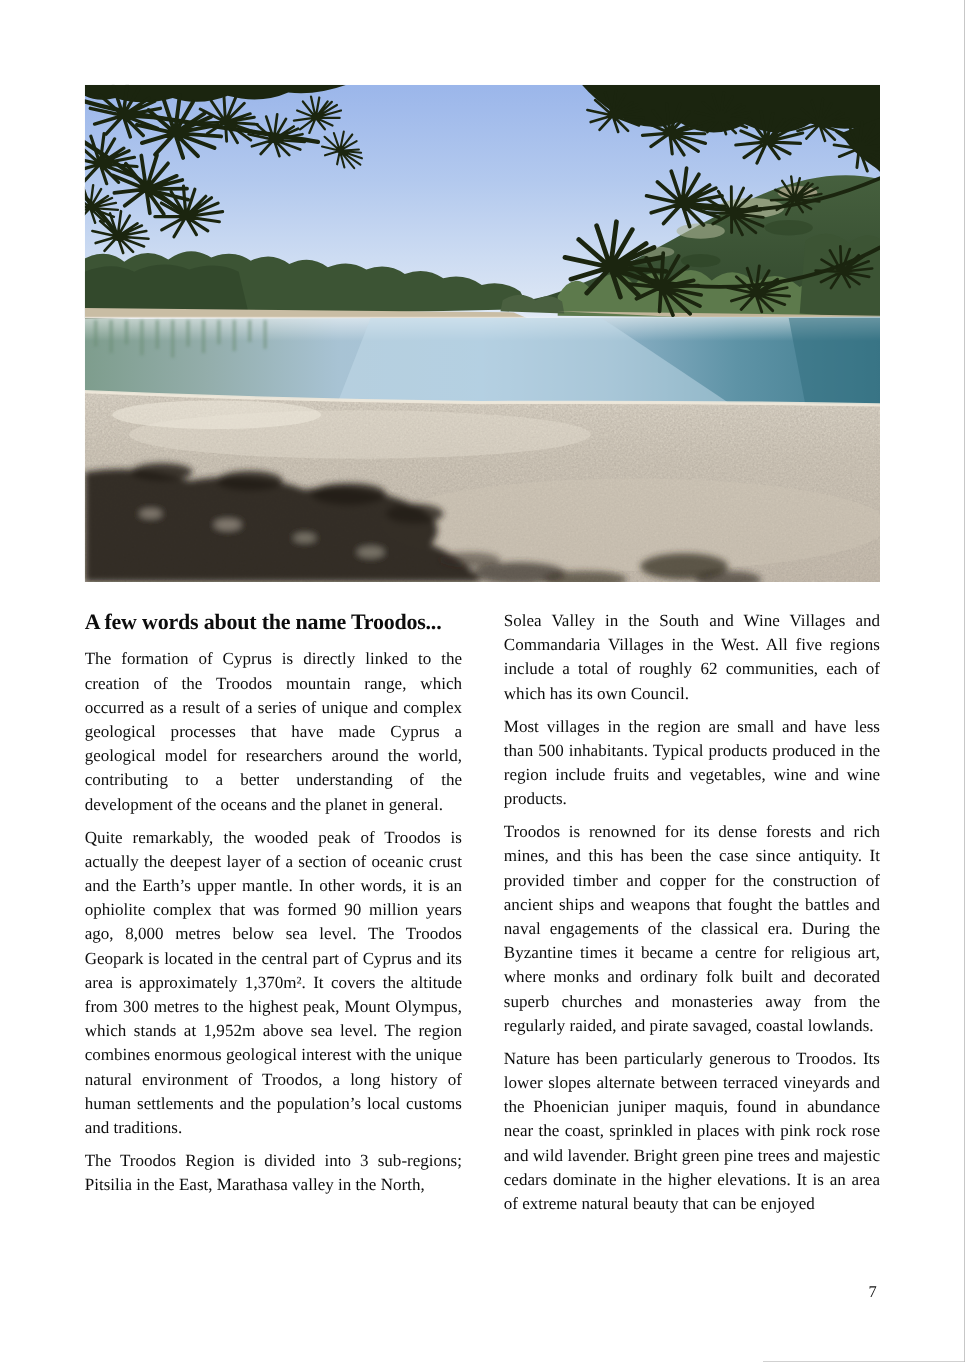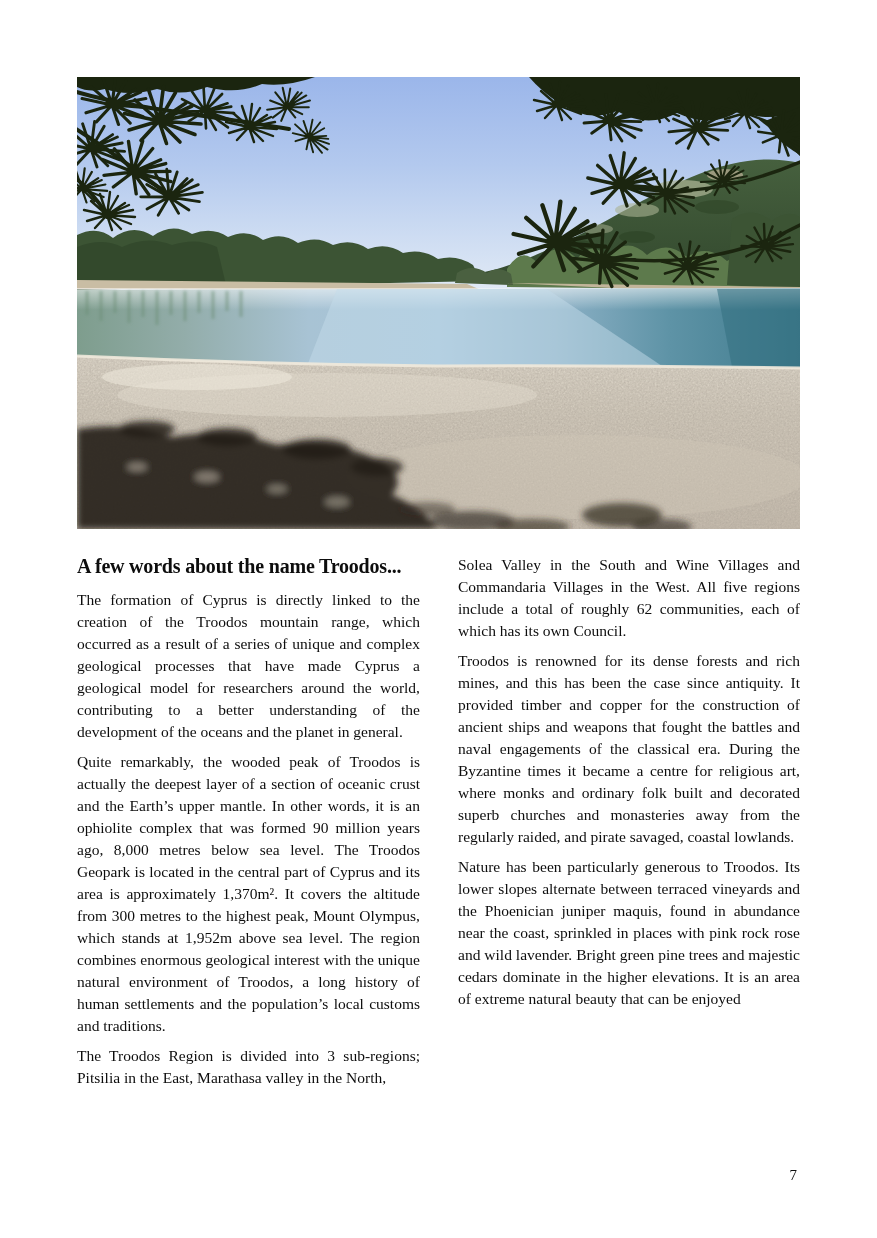--- a/index.html
+++ b/index.html
@@ -192,20 +192,21 @@
 
   <div class="columns">
     <div class="col left">
       <h1 class="heading">A few words about the name Troodos...</h1>
       <p>The formation of Cyprus is directly linked to the creation of the Troodos mountain range, which occurred as a result of a series of unique and complex geological processes that have made Cyprus a geological model for researchers around the world, contributing to a better understanding of the development of the oceans and the planet in general.</p>
       <p>Quite remarkably, the wooded peak of Troodos is actually the deepest layer of a section of oceanic crust and the Earth’s upper mantle. In other words, it is an ophiolite complex that was formed 90 million years ago, 8,000 metres below sea level. The Troodos Geopark is located in the central part of Cyprus and its area is approximately 1,370m². It covers the altitude from 300 metres to the highest peak, Mount Olympus, which stands at 1,952m above sea level. The region combines enormous geological interest with the unique natural environment of Troodos, a long history of human settlements and the population’s local customs and traditions.</p>
       <p>The Troodos Region is divided into 3 sub-regions; Pitsilia in the East, Marathasa valley in the North,</p>
     </div>
     <div class="col right">
       <p>Solea Valley in the South and Wine Villages and Commandaria Villages in the West. All five regions include a total of roughly 62 communities, each of which has its own Council.</p>
+      <p>Most villages in the region are small and have less than 500 inhabitants. Typical products produced in the region include fruits and vegetables, wine and wine products.</p>
       <p>Troodos is renowned for its dense forests and rich mines, and this has been the case since antiquity. It provided timber and copper for the construction of ancient ships and weapons that fought the battles and naval engagements of the classical era. During the Byzantine times it became a centre for religious art, where monks and ordinary folk built and decorated superb churches and monasteries away from the regularly raided, and pirate savaged, coastal lowlands.</p>
       <p>Nature has been particularly generous to Troodos. Its lower slopes alternate between terraced vineyards and the Phoenician juniper maquis, found in abundance near the coast, sprinkled in places with pink rock rose and wild lavender. Bright green pine trees and majestic cedars dominate in the higher elevations. It is an area of extreme natural beauty that can be enjoyed</p>
     </div>
   </div>
 
   <div class="page-number">7</div>
 
 </div>
 
 </body></html>

